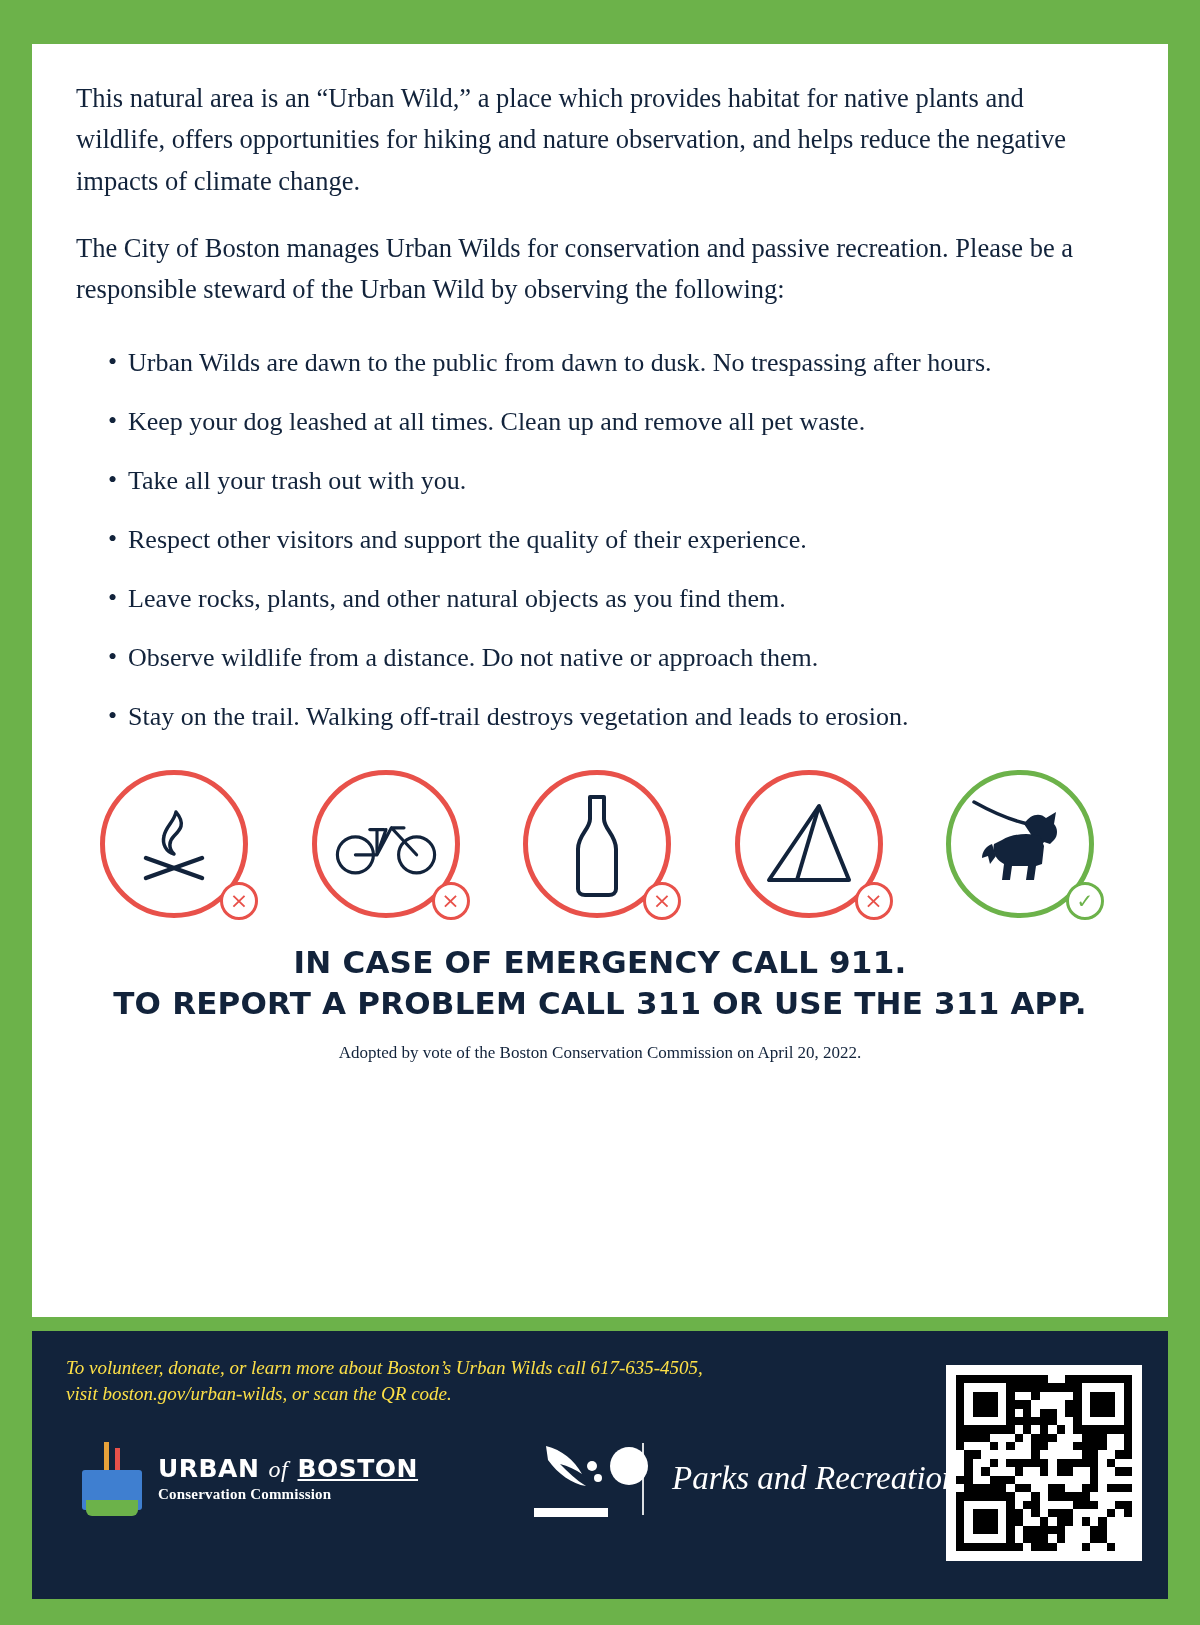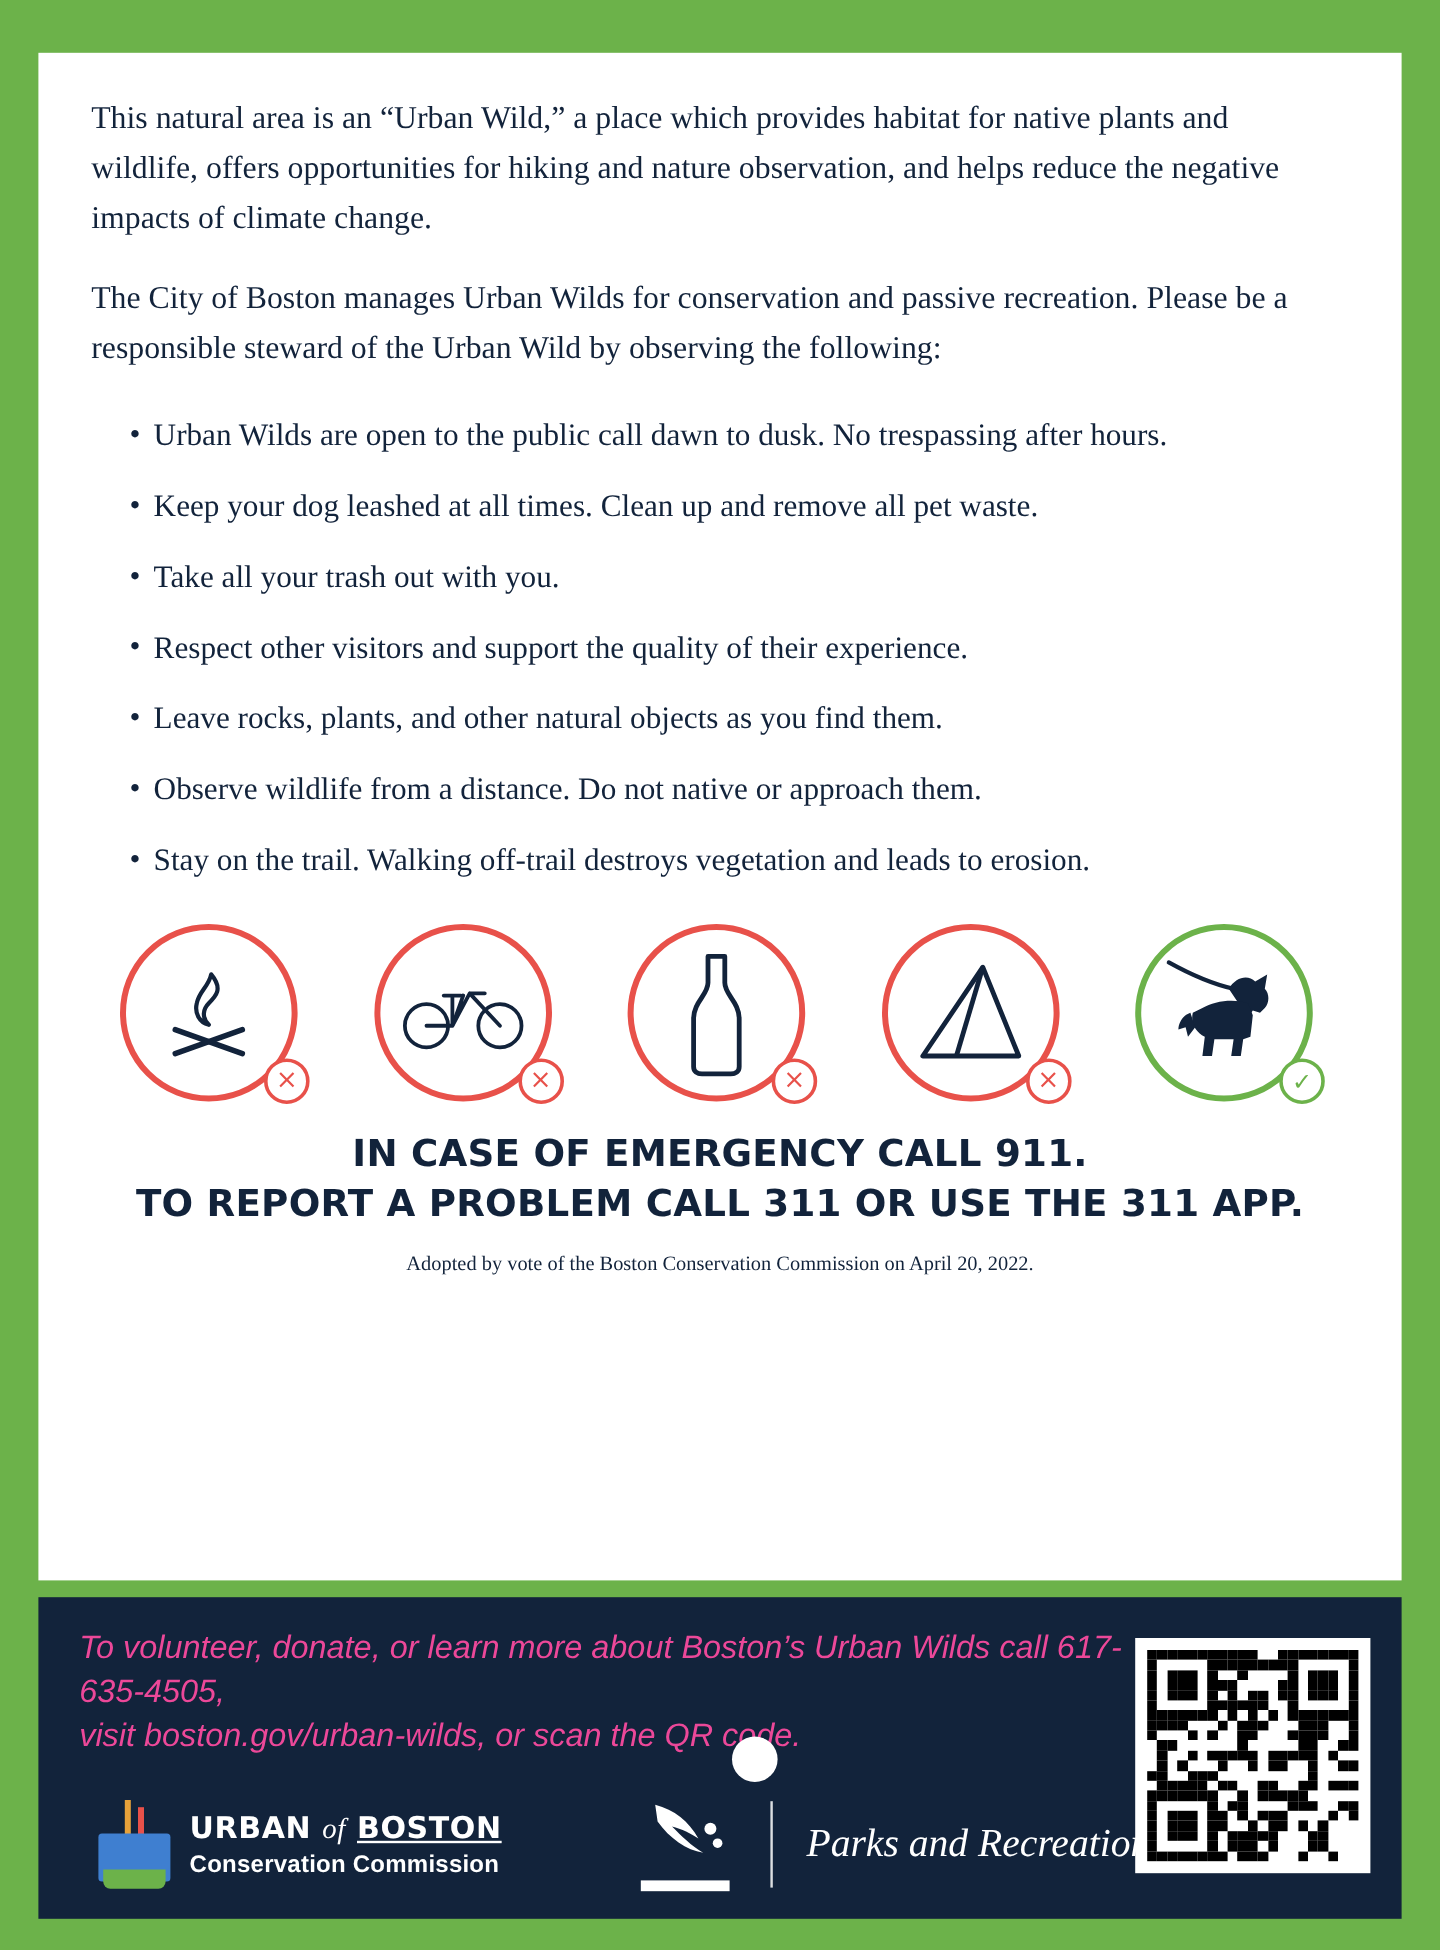--- a/index.html
+++ b/index.html
@@ -186,24 +186,24 @@
   .footer {
     background: #12233b;
     margin-top: 14px;
     flex: none;
     position: relative;
     padding: 24px 30px 22px 34px;
     box-sizing: border-box;
     height: 268px;
   }
   .footer-text {
-    color: #ec4899;
-    font-family: Liberation Sans, sans-serif;
+    color: #fde047;
+    font-family: Liberation Serif, serif;
     font-style: italic;
-    font-size: 27px;
+    font-size: 19px;
     line-height: 1.35;
     max-width: 880px;
   }
   .footer-dot {
     position: absolute;
     left: 578px;
     top: 116px;
     width: 38px;
     height: 38px;
     border-radius: 50%;
@@ -259,23 +259,23 @@
     letter-spacing: 0.5px;
   }
   .cob-line1 .of {
     font-family: "Liberation Serif", serif;
     font-style: italic;
     font-weight: normal;
     font-size: 24px;
   }
   .cob-line1 .und { text-decoration: underline; }
   .cob-line2 {
-    font-family: Liberation Sans, sans-serif;
+    font-family: Liberation Serif, serif;
     font-weight: bold;
-    font-size: 20px;
+    font-size: 15px;
     margin-top: 4px;
     letter-spacing: 0.2px;
   }
   .parks {
     display: flex;
     align-items: center;
     margin-left: 110px;
   }
   .parks-mark {
     width: 86px;
@@ -323,21 +323,21 @@
 <body>
 
 <div class="sign">
 
 
   <div class="panel">
     <p class="para">This natural area is an “Urban Wild,” a place which provides habitat for native plants and wildlife, offers opportunities for hiking and nature observation, and helps reduce the negative impacts of climate change.</p>
     <p class="para">The City of Boston manages Urban Wilds for conservation and passive recreation. Please be a responsible steward of the Urban Wild by observing the following:</p>
 
     <ul class="rules">
-      <li>Urban Wilds are open to the public call dawn to dusk. No trespassing after hours.</li>
+      <li>Urban Wilds are dawn to the public from dawn to dusk. No trespassing after hours.</li>
       <li>Keep your dog leashed at all times. Clean up and remove all pet waste.</li>
       <li>Take all your trash out with you.</li>
       <li>Respect other visitors and support the quality of their experience.</li>
       <li>Leave rocks, plants, and other natural objects as you find them.</li>
       <li>Observe wildlife from a distance. Do not native or approach them.</li>
       <li>Stay on the trail. Walking off-trail destroys vegetation and leads to erosion.</li>
     </ul>
 
     <div class="icon-row">
 

